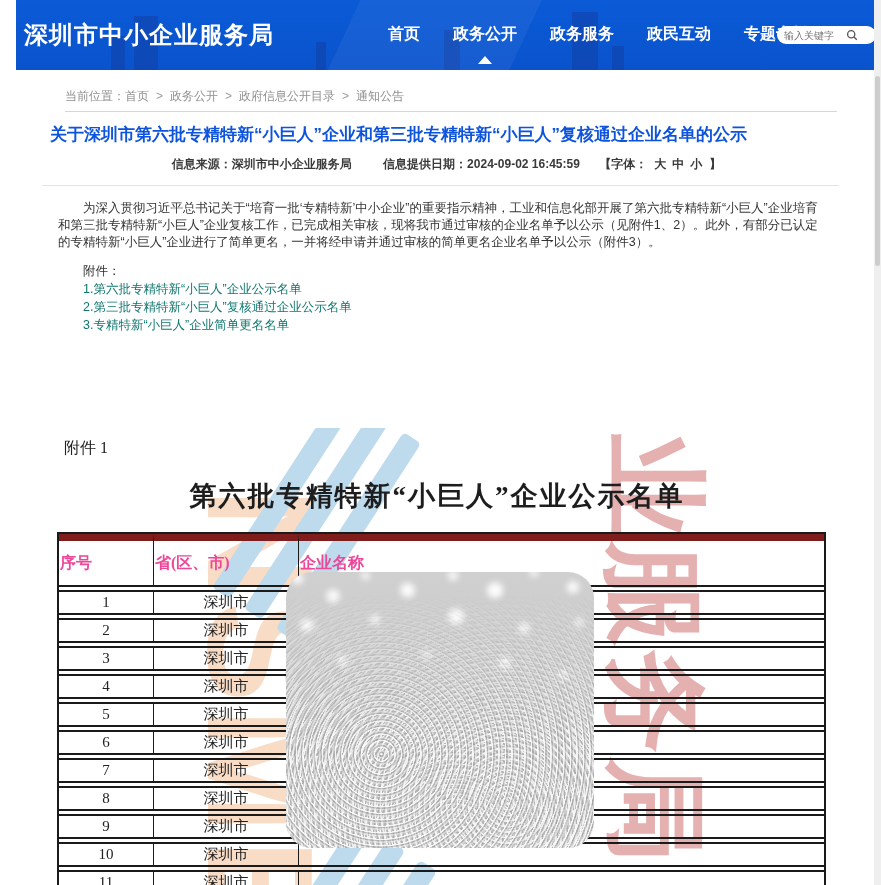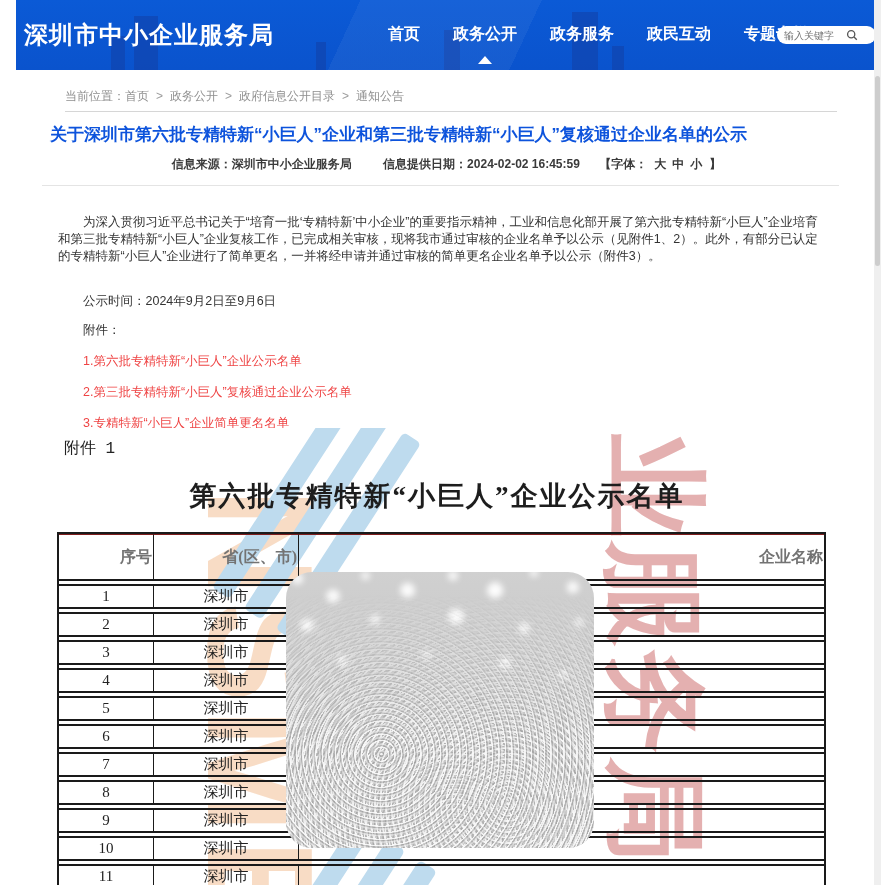--- a/index.html
+++ b/index.html
@@ -37,47 +37,47 @@
   
   .article{position:absolute;top:118px;left:40px;width:801px;}
   .art-title{margin:6px 10px 11px;font-size:17px;line-height:21px;
     color:#0d53dc;font-weight:bold;}
   .meta{text-align:center;font-size:12px;color:#3a3a3a;font-weight:bold;}
   .meta span{margin:0 2px;text-align:center;}
   .meta .grp{margin:0 14px;}
   .meta .fs{cursor:pointer;margin:0 3px;}
   .meta-divider{margin:12px 2px 0;height:1px;background:#e4e4e4;}
   .body-text p{margin:12px 18px 0;font-size:12.5px;line-height:17px;color:#333;text-indent:2em;}
-  .body-text p.gap{margin-top:28px;}
-  .att-list p{margin:14px 18px 0;font-size:12.5px;line-height:17px;color:#ef4444;text-indent:2em;cursor:pointer;}
+  .body-text p.gap{margin-top:14px;}
+  .att-list p{margin:1px 18px 0;font-size:12.5px;line-height:17px;color:#0f766e;text-indent:2em;cursor:pointer;}
   
   .doc{position:absolute;top:428px;left:0;width:874px;height:457px;overflow:hidden;background:#fff;}
   .att-label{position:absolute;top:10px;left:64px;font-size:16px;color:#222;
-    font-family:Liberation Mono, monospace;z-index:3;}
+    font-family:Liberation Serif, serif;z-index:3;}
   .doc-title{position:absolute;top:50px;left:0;width:100%;text-align:center;font-size:27px;
     font-weight:bold;color:#1d1d1d;letter-spacing:2px;font-family:"Liberation Serif",serif;z-index:3;}
   
   .wm-orange{position:absolute;left:335px;top:60px;transform:rotate(90deg);transform-origin:0 0;
     font-size:150px;font-weight:800;color:rgba(242,186,140,.5);white-space:nowrap;z-index:1;
     font-family:"Liberation Sans",sans-serif;letter-spacing:6px;line-height:150px;}
   .wm-red{position:absolute;left:706px;top:6px;transform:rotate(90deg);transform-origin:0 0;
     font-size:104px;font-weight:bold;color:rgba(206,112,112,.55);white-space:nowrap;z-index:1;
     font-family:"Liberation Serif",serif;line-height:104px;letter-spacing:4px;}
   .stripes{position:absolute;display:flex;gap:17px;z-index:1;}
   .stripes.g1{left:268px;top:-30px;transform:rotate(33deg);}
   .stripes.g2{left:318px;top:408px;transform:rotate(33deg);}
   .stripe{width:21px;background:#bedbee;border-radius:5px;}
   .g1 .stripe{height:235px;} .g2 .stripe{height:110px;}
   
   .table-wrap{position:absolute;left:57px;top:104px;width:765px;border:2px solid #1a1a1a;
     z-index:2;background:transparent;}
   table.cmp{width:100%;border-collapse:separate;border-spacing:0 3px;margin:-3px 0;
     font-family:"Liberation Serif",serif;}
-  .cmp th{height:42px;font-size:16px;font-weight:bold;color:#737373;text-align:right;
-    border-top:1px solid #7f1d1d;border-bottom:2px solid #1a1a1a;border-right:1px solid #1a1a1a;
+  .cmp th{height:42px;font-size:16px;font-weight:bold;color:#ec4899;text-align:left;
+    border-top:7px solid #7f1d1d;border-bottom:2px solid #1a1a1a;border-right:1px solid #1a1a1a;
     background:transparent;}
   .cmp td{height:18px;font-size:15px;color:#222;text-align:center;
     border-top:2px solid #1a1a1a;border-bottom:2px solid #1a1a1a;border-right:1px solid #1a1a1a;
     background:transparent;}
   .cmp th:last-child,.cmp td:last-child{border-right:none;}
   .cmp td.company{text-align:left;padding-left:9px;}
   
   .glitter{position:absolute;left:286px;top:144px;width:308px;height:276px;border-radius:26px;
     overflow:hidden;z-index:5;background:linear-gradient(180deg,#d0d0d0 0%,#c6c6c6 55%,#cccccc 100%);}
   .glitter .bokeh{position:absolute;inset:-8px;filter:blur(3px);
@@ -144,27 +144,26 @@
 
 <div class="breadcrumb">
   <span>当前位置：</span><span id="bc-items"><span class="bc-link">首页</span><span class="sep">&gt;</span><span class="bc-link">政务公开</span><span class="sep">&gt;</span><span class="bc-link">政府信息公开目录</span><span class="sep">&gt;</span><span class="bc-link">通知公告</span></span>
 </div>
 <div class="bc-divider"></div>
 
 <div class="article">
   <div class="art-title">关于深圳市第六批专精特新“小巨人”企业和第三批专精特新“小巨人”复核通过企业名单的公示</div>
   <div class="meta">
     <span class="grp">信息来源：深圳市中小企业服务局</span>
-    <span class="grp">信息提供日期：2024-02-02 16:45:59</span>
+    <span class="grp">信息提供日期：2024-09-02 16:45:59</span>
     <span>【字体：</span><span id="fs-controls"><span class="fs">大</span><span class="fs">中</span><span class="fs">小</span></span><span>】</span>
   </div>
   <div class="meta-divider"></div>
   <div class="body-text">
     <p class="gap">为深入贯彻习近平总书记关于“培育一批‘专精特新’中小企业”的重要指示精神，工业和信息化部开展了第六批专精特新“小巨人”企业培育和第三批专精特新“小巨人”企业复核工作，已完成相关审核，现将我市通过审核的企业名单予以公示（见附件1、2）。此外，有部分已认定的专精特新“小巨人”企业进行了简单更名，一并将经申请并通过审核的简单更名企业名单予以公示（附件3）。</p>
-    <p class="gap">公示时间：2024年9月2日至9月6日</p>
     <p>附件：</p>
   </div>
   <div class="att-list" id="att-list">
       <p>1.第六批专精特新“小巨人”企业公示名单</p>
       <p>2.第三批专精特新“小巨人”复核通过企业公示名单</p>
       <p>3.专精特新“小巨人”企业简单更名名单</p>
     </div>
 </div>
 
 <div class="doc">

